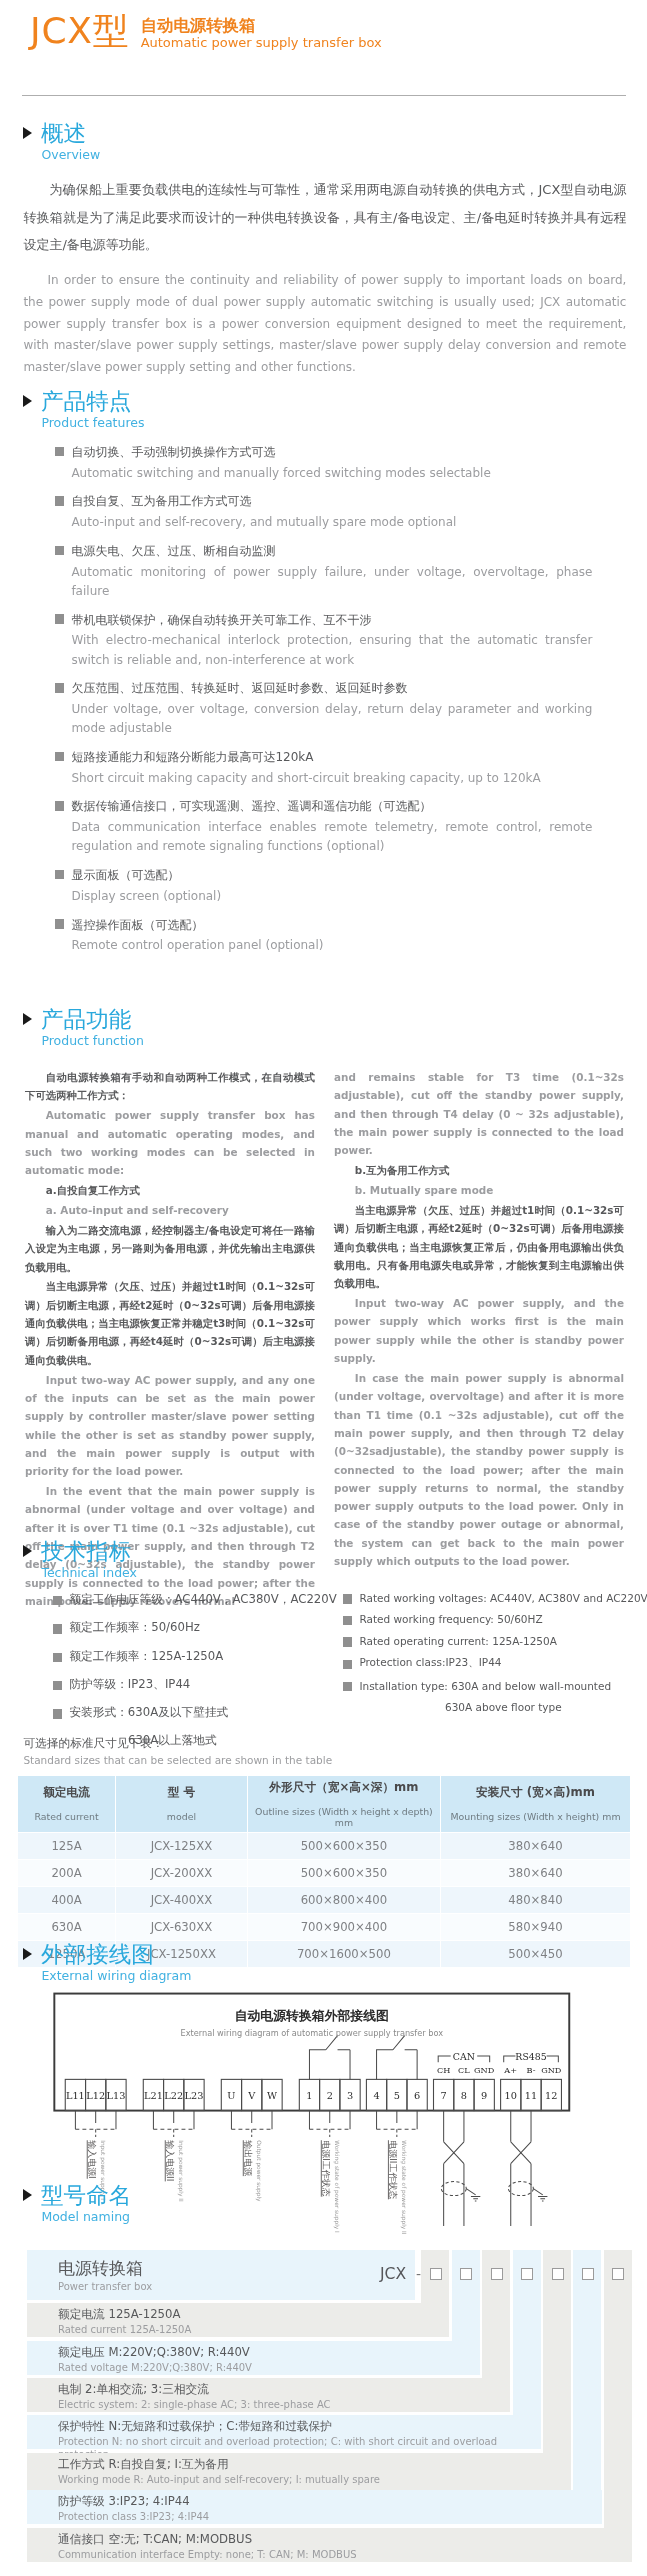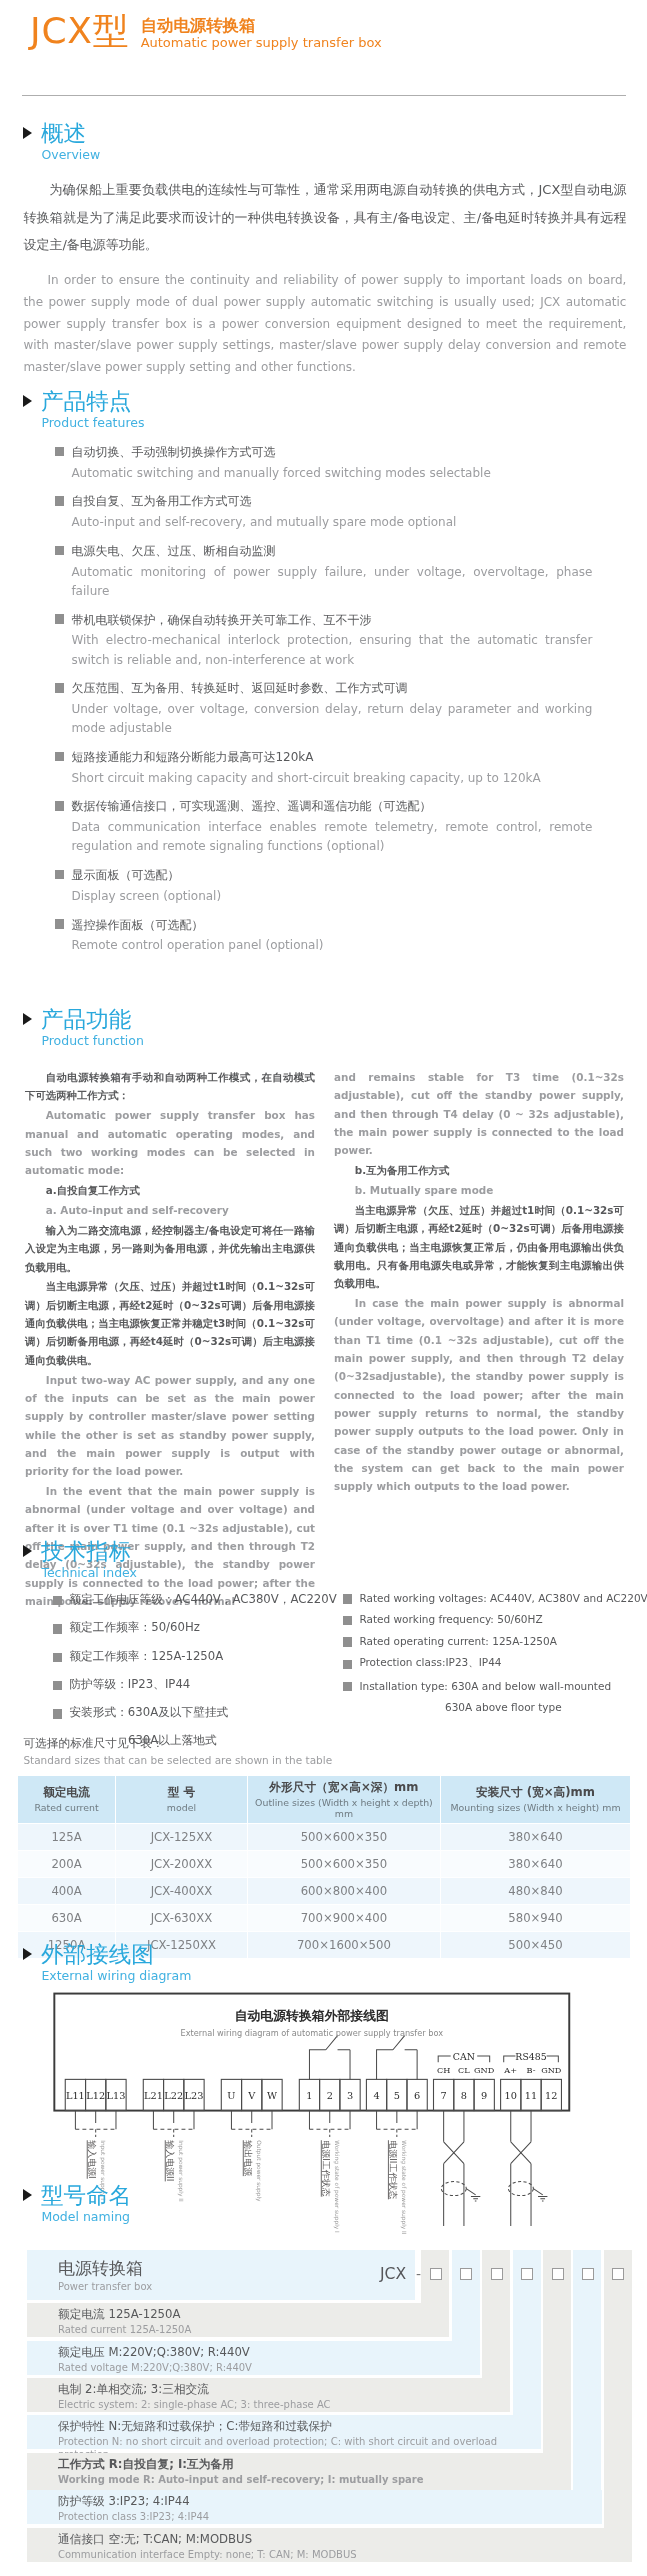--- a/index.html
+++ b/index.html
@@ -44,21 +44,21 @@
   .tech-extra{color:#58595b;}
   .tech-col.l .tech-extra{margin:0 0 0 75px;font-size:11.7px;}
   .tech-col.r .tech-extra{margin:0 0 16px 102px;font-size:10.5px;}
   
   .tbl-intro-cn{position:absolute;left:23.4px;top:1736px;font-size:11.7px;color:#58595b;}
   .tbl-intro-en{position:absolute;left:23.4px;top:1754px;font-size:10.5px;color:#9c9da0;}
   table.sizes{position:absolute;left:17px;top:1775px;width:614px;border-collapse:collapse;}
   table.sizes th,table.sizes td{border:1.6px solid #fff;text-align:center;vertical-align:middle;}
   table.sizes th{background:#cfe8f6;padding:3.9px 1.6px;}
   .th-cn{font-size:11.7px;color:#4a4a4c;}
-  .th-en{font-size:9.4px;color:#6f7b82;font-weight:normal;margin-top:2px;}
+  .th-en{font-size:9.4px;color:#6f7b82;font-weight:normal;margin-top:11px;}
   table.sizes td{font-size:11.7px;color:#7f8184;height:24px;}
   table.sizes tr.odd td{background:#eef6fc;}
   table.sizes tr.even td{background:#f9fcfe;}
   
   .wiring-svg{position:absolute;left:23.4px;top:1992px;overflow:visible;}
   
   .naming{position:absolute;left:27px;top:2250px;width:605px;height:312px;}
   .nrow{position:absolute;left:0;}
   .nblue{background:#e8f4fb;}
   .ngray{background:#ecece9;}
@@ -127,21 +127,21 @@
     <div class="feat">
       <div class="feat-cn">
           <span class="bullet"></span>
           <span>带机电联锁保护，确保自动转换开关可靠工作、互不干涉</span>
         </div>
       <div class="feat-en">With electro-mechanical interlock protection, ensuring that the automatic transfer switch is reliable and, non-interference at work</div>
     </div>
     <div class="feat">
       <div class="feat-cn">
           <span class="bullet"></span>
-          <span>欠压范围、互为备用、转换延时、返回延时参数、工作方式可调</span>
+          <span>欠压范围、过压范围、转换延时、返回延时参数、返回延时参数</span>
         </div>
       <div class="feat-en">Under voltage, over voltage, conversion delay, return delay parameter and working mode adjustable</div>
     </div>
     <div class="feat">
       <div class="feat-cn">
           <span class="bullet"></span>
           <span>短路接通能力和短路分断能力最高可达120kA</span>
         </div>
       <div class="feat-en">Short circuit making capacity and short-circuit breaking capacity, up to 120kA</div>
     </div>
@@ -183,20 +183,21 @@
     <p class="fp cn">输入为二路交流电源，经控制器主/备电设定可将任一路输入设定为主电源，另一路则为备用电源，并优先输出主电源供负载用电。</p>
     <p class="fp cn">当主电源异常（欠压、过压）并超过t1时间（0.1~32s可调）后切断主电源，再经t2延时（0~32s可调）后备用电源接通向负载供电；当主电源恢复正常并稳定t3时间（0.1~32s可调）后切断备用电源，再经t4延时（0~32s可调）后主电源接通向负载供电。</p>
     <p class="fp en">Input two-way AC power supply, and any one of the inputs can be set as the main power supply by controller master/slave power setting while the other is set as standby power supply, and the main power supply is output with priority for the load power.</p>
     <p class="fp en">In the event that the main power supply is abnormal (under voltage and over voltage) and after it is over T1 time (0.1 ~32s adjustable), cut off the main power supply, and then through T2 delay (0~32s adjustable), the standby power supply is connected to the load power; after the main power supply recovers normal</p>
   </div>
   <div class="func-col" style="left:334px;">
     <p class="fp en noind">and remains stable for T3 time (0.1~32s adjustable), cut off the standby power supply, and then through T4 delay (0 ~ 32s adjustable), the main power supply is connected to the load power.</p>
     <p class="fp cn">b.互为备用工作方式</p>
     <p class="fp en">b. Mutually spare mode</p>
     <p class="fp cn">当主电源异常（欠压、过压）并超过t1时间（0.1~32s可调）后切断主电源，再经t2延时（0~32s可调）后备用电源接通向负载供电；当主电源恢复正常后，仍由备用电源输出供负载用电。只有备用电源失电或异常，才能恢复到主电源输出供负载用电。</p>
+    <p class="fp en">Input two-way AC power supply, and the power supply which works first is the main power supply while the other is standby power supply.</p>
     <p class="fp en">In case the main power supply is abnormal (under voltage, overvoltage) and after it is more than T1 time (0.1 ~32s adjustable), cut off the main power supply, and then through T2 delay (0~32sadjustable), the standby power supply is connected to the load power; after the main power supply returns to normal, the standby power supply outputs to the load power. Only in case of the standby power outage or abnormal, the system can get back to the main power supply which outputs to the load power.</p>
   </div>
 
   <div class="sec-head" style="top:1539px;">
     <div class="sec-row">
         <span class="tri"></span>
       <span class="sec-cn">技术指标</span>
       </div>
     <div class="sec-en">Technical index</div>
   </div>
@@ -470,21 +471,21 @@
           <div class="t-cn">电制  2:单相交流; 3:三相交流</div>
       <div class="t-en">Electric system:  2: single-phase AC; 3: three-phase AC</div>
         </div>
     </div>
     <div class="nrow nblue" style="top:165px;height:34px;width:514px;">
       <div class="txt">
           <div class="t-cn">保护特性  N:无短路和过载保护；C:带短路和过载保护</div>
       <div class="t-en">Protection  N: no short circuit and overload protection; C: with short circuit and overload protection</div>
         </div>
     </div>
-    <div class="nrow ngray" style="top:203px;height:46px;width:544px;font-weight:bold;">
+    <div class="nrow ngray" style="top:203px;height:46px;width:544px;">
       <div class="txt">
           <div class="t-cn">工作方式  R:自投自复; I:互为备用</div>
       <div class="t-en">Working mode  R: Auto-input and self-recovery; I: mutually spare</div>
         </div>
     </div>
     <div class="nrow nblue" style="top:240px;height:34px;width:575px;">
       <div class="txt">
           <div class="t-cn">防护等级  3:IP23; 4:IP44</div>
       <div class="t-en">Protection class  3:IP23; 4:IP44</div>
         </div>

